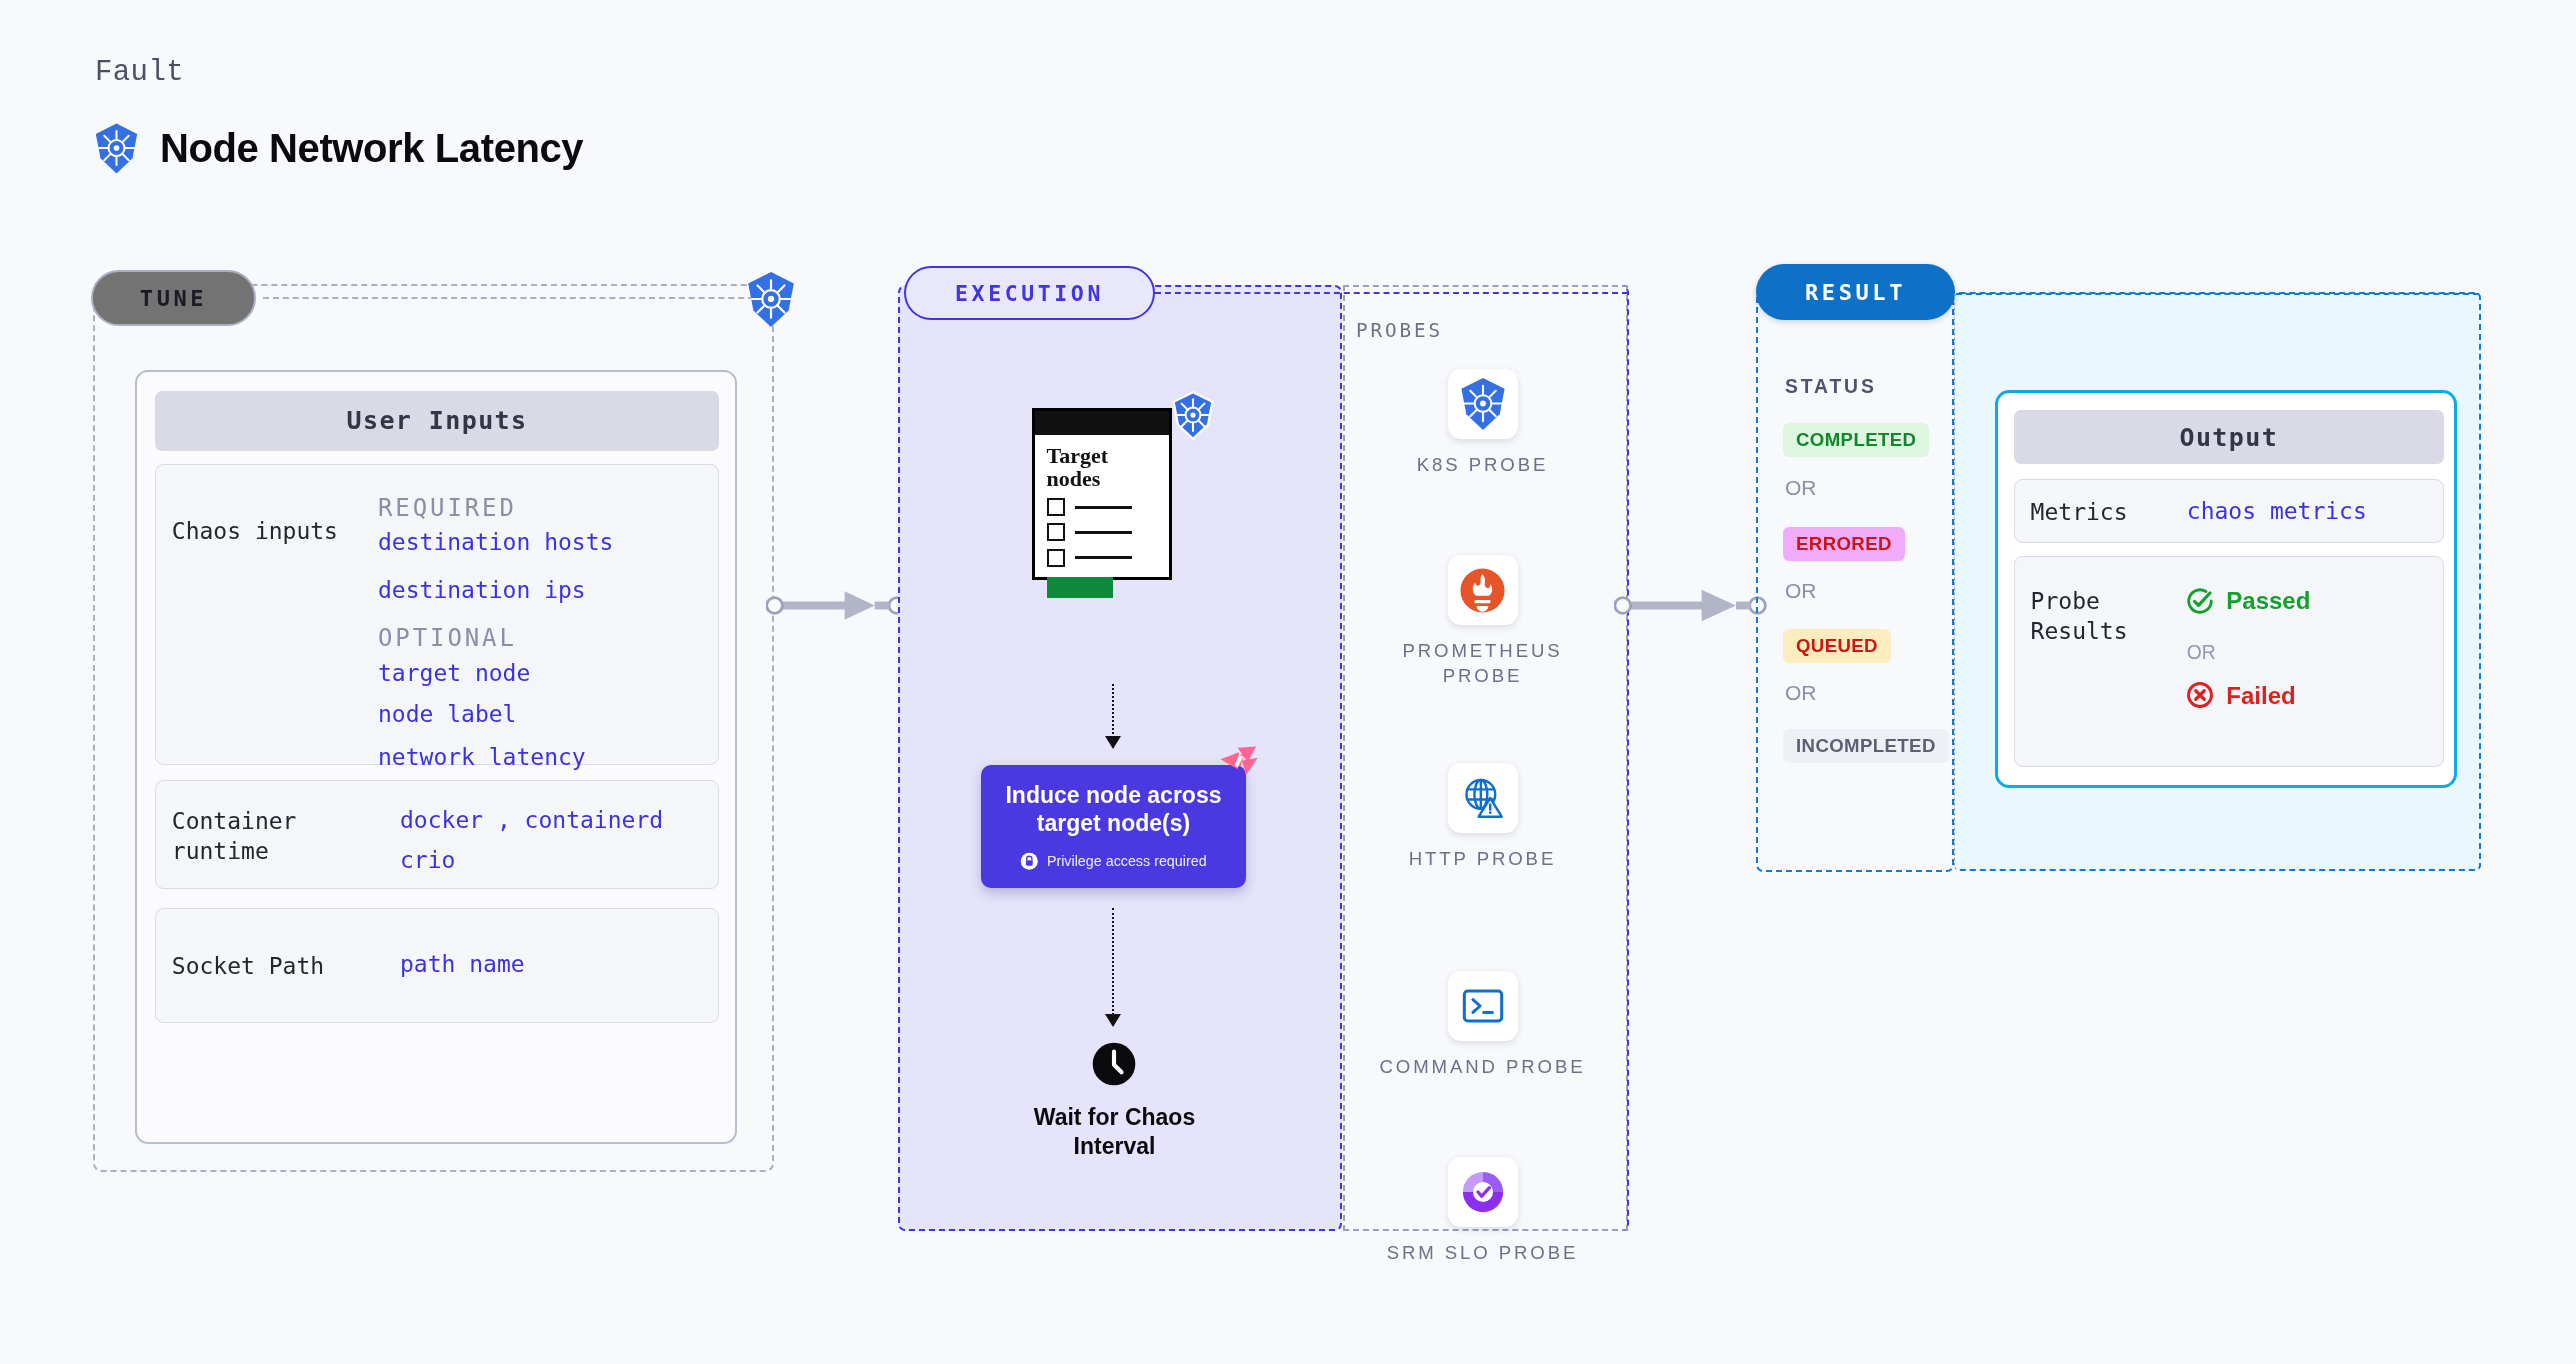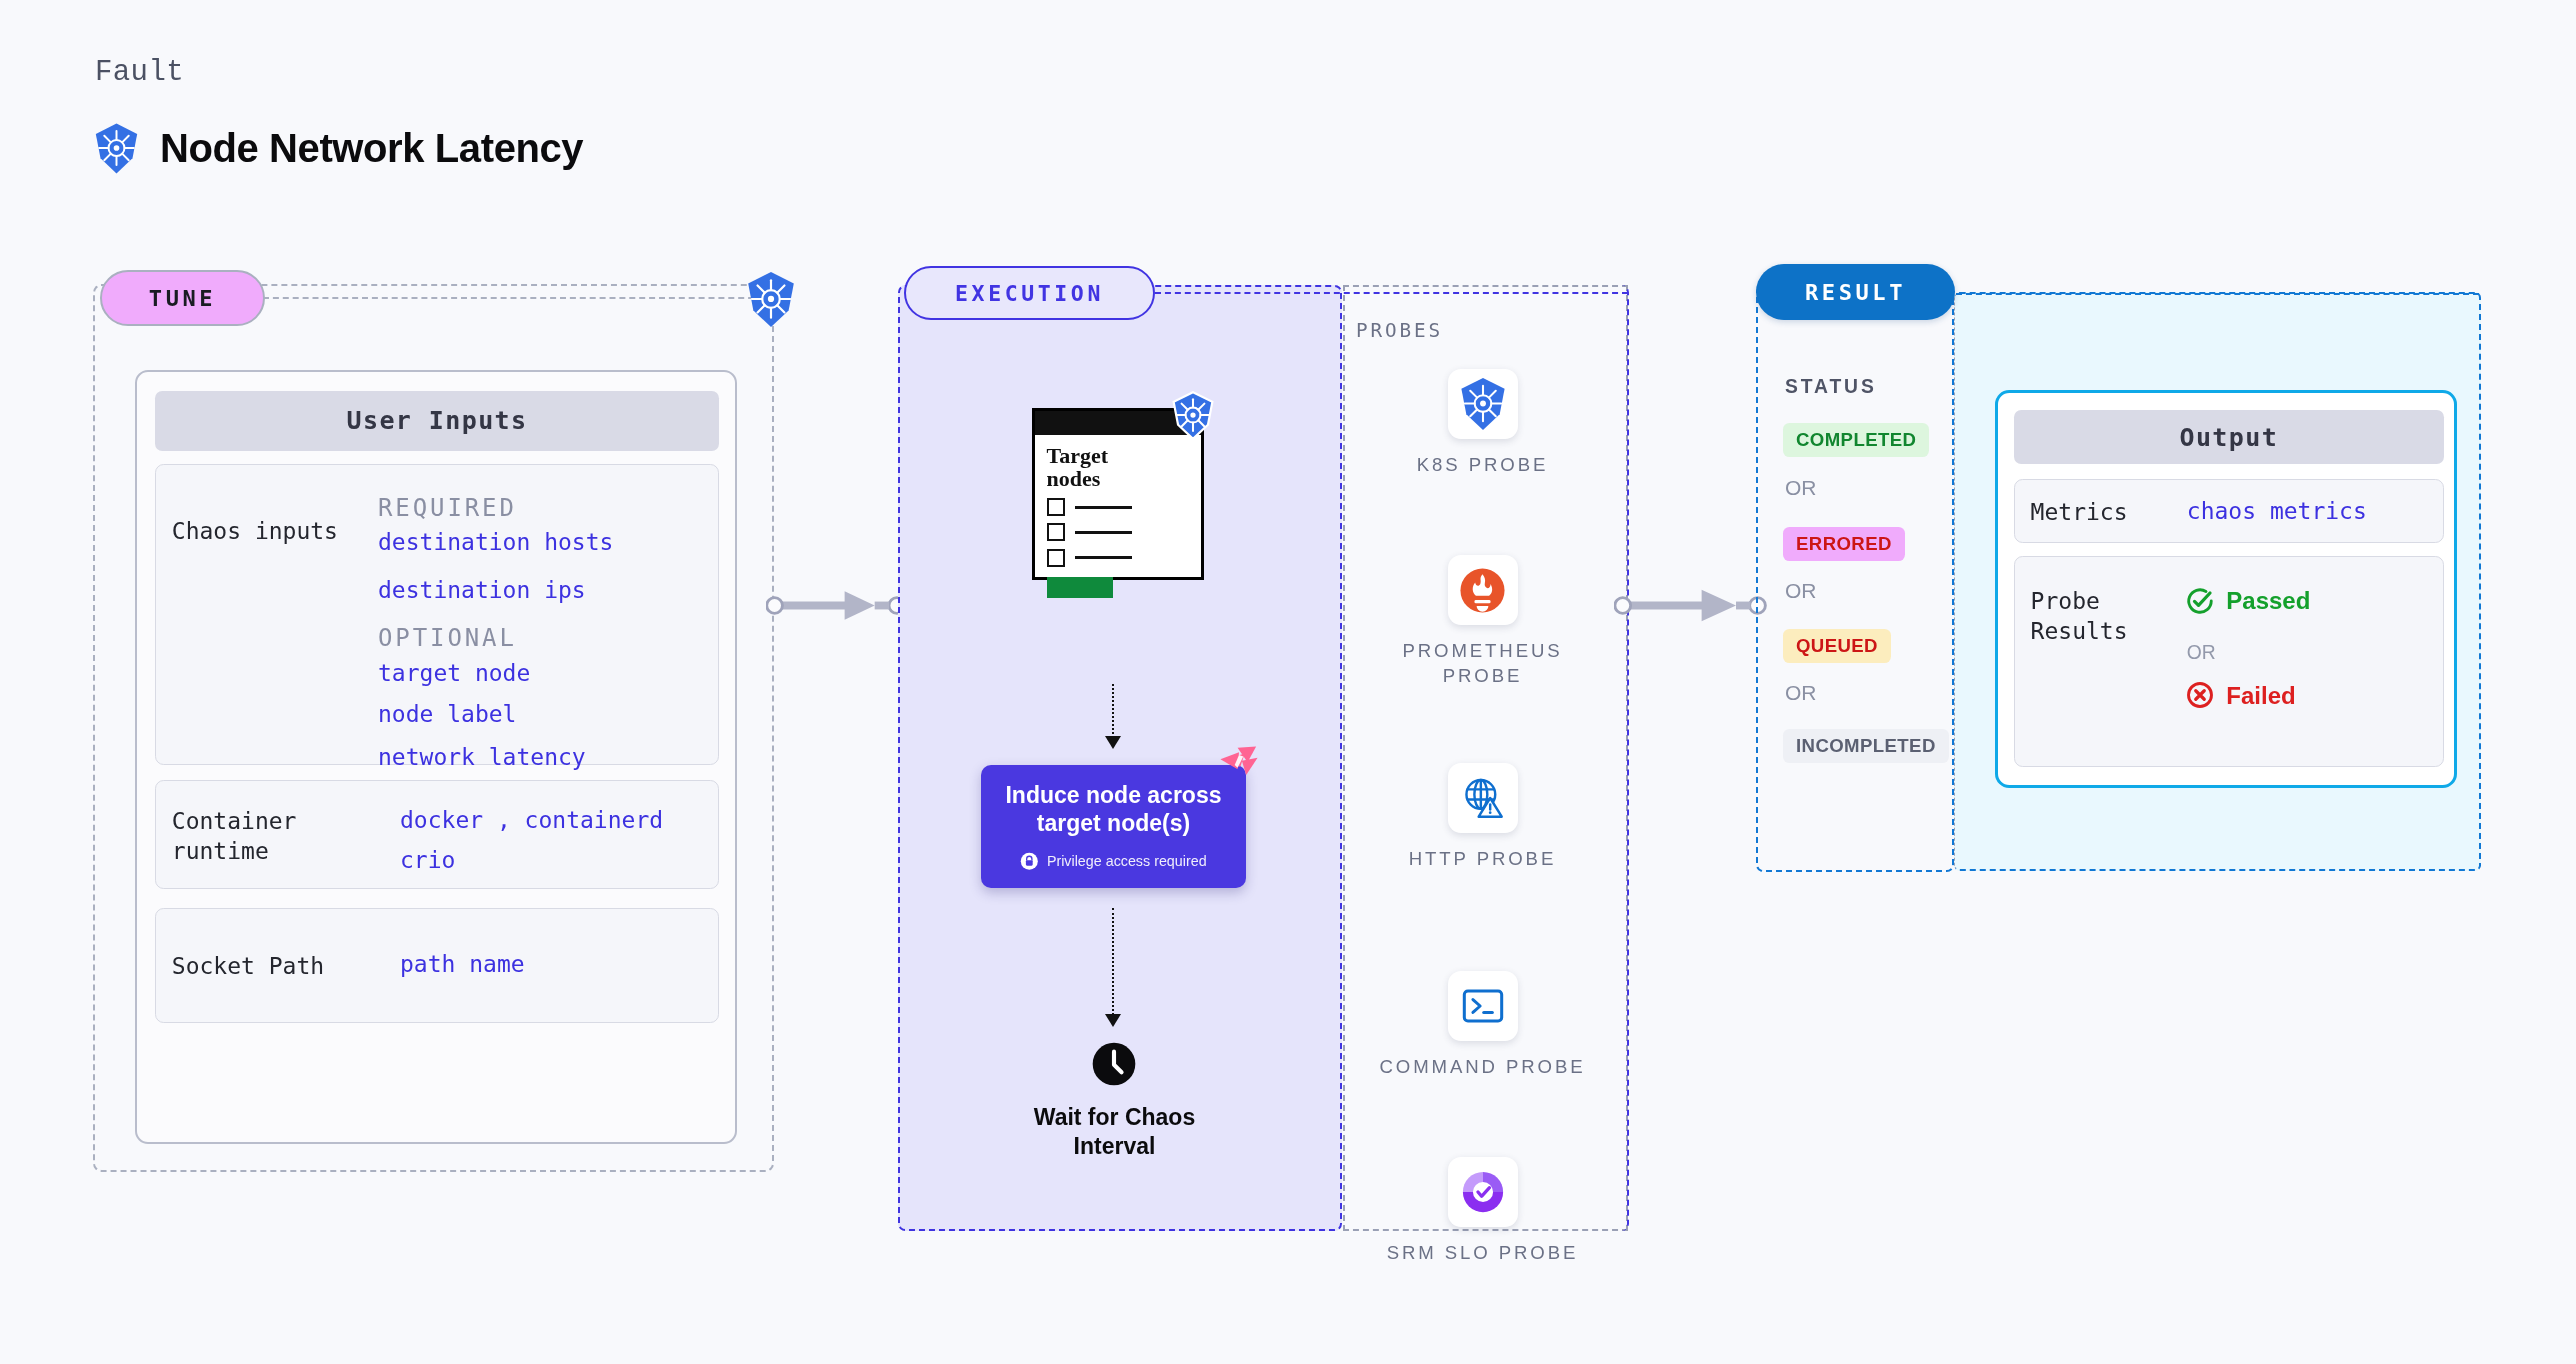--- a/index.html
+++ b/index.html
@@ -26,22 +26,22 @@
   .dashed-box { position: absolute; border-radius: 7.2px; }
   .pill {
     position: absolute; display: flex; align-items: center; justify-content: center;
     border-radius: 29px; font-family: "DejaVu Sans Mono", monospace;
     font-weight: bold; letter-spacing: 3.6px; white-space: nowrap;
   }
 
   
   #tune-region { left: 93px; top: 284px; width: 681px; height: 888px;
                  border: 2.1px dashed #aab0c0; border-radius: 8.6px; background: transparent; }
-  #tune-pill { left: 100px; top: 270px; width: 165px; height: 56px;
-               background: #f0abfc; border: 2.1px solid #aab0c0; color: #1a1c23; font-size: 22px; }
+  #tune-pill { left: 91px; top: 270px; width: 165px; height: 56px;
+               background: #737373; border: 2.1px solid #aab0c0; color: #1a1c23; font-size: 22px; }
   #tune-dash-line { position: absolute; left: 263px; top: 297px; width: 501px; height: 0;
                     border-top: 2.1px dashed #aab0c0; }
   .k8s-edge-badge { position: absolute; left: 745px; top: 271px; width: 52px; height: 57px; }
 
   .card {
     position: absolute; background: #fbfbfd; border: 2.1px solid #b9bdcc;
     border-radius: 13px;
   }
   .card-header {
     background: #d9dae6; border-radius: 7.2px;
@@ -83,21 +83,21 @@
     border-radius: 13px; box-shadow: 0 2.1px 7.2px rgba(40,45,80,0.13);
     display: flex; align-items: center; justify-content: center;
   }
   .probe-label {
     margin-top: 13px; font-family: "Liberation Sans", sans-serif; font-size: 18.6px;
     color: #6b7186; letter-spacing: 2.9px; line-height: 1.35;
   }
 
   
   .node-card { position: absolute; left: 1032px; top: 408px; width: 163px; height: 172px; }
-  .node-card-body { width: 172px; height: 172px; background: #ffffff; border: 3.6px solid #000; }
+  .node-card-body { width: 140px; height: 172px; background: #ffffff; border: 3.6px solid #000; }
   .node-card-top { height: 24px; background: #111; }
   .node-card-title {
     font-family: "Liberation Serif", serif; font-weight: bold; font-size: 22px;
     color: #111; line-height: 1.08; padding: 8.6px 0 0 11.5px;
   }
   .chk-row { display: flex; align-items: center; gap: 10px; padding-left: 11.5px; margin-top: 7.2px; }
   .chk { width: 18px; height: 18px; border: 2.9px solid #111; }
   .chk-line { width: 57px; height: 2.9px; background: #111; }
   .green-bar { width: 66px; height: 21.5px; background: #0f8a3c; margin: 10px 0 0 11.5px; }
   .node-k8s-badge { position: absolute; right: -20px; top: -17px; width: 44px; height: 49px; }

